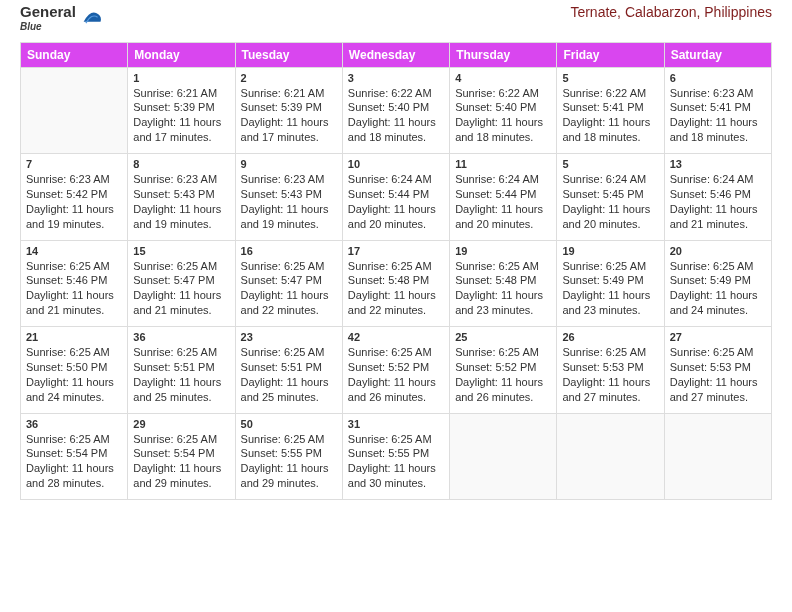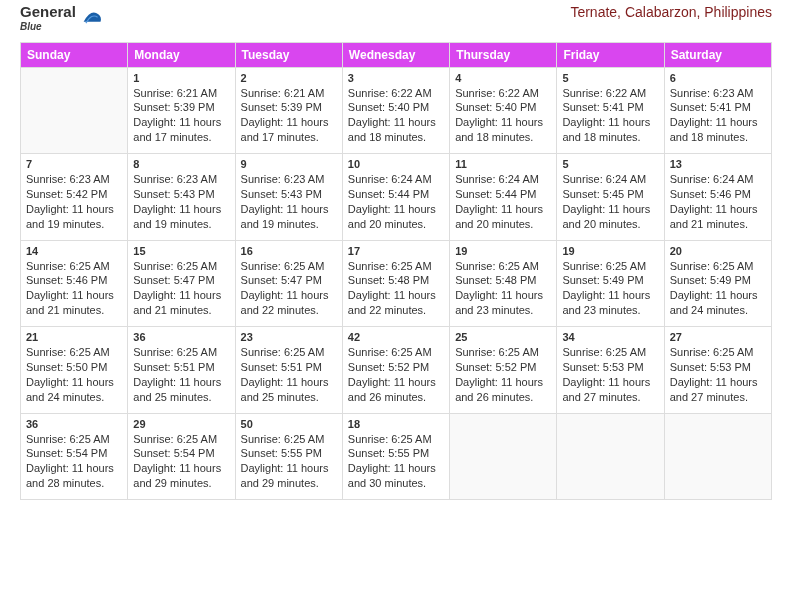--- a/index.html
+++ b/index.html
@@ -235,21 +235,21 @@
           </td>
           <td>
             <span class="day-num">42</span>
             <div class="day-info">Sunrise: 6:25 AM<br>Sunset: 5:52 PM<br>Daylight: 11 hours and 26 minutes.</div>
           </td>
           <td>
             <span class="day-num">25</span>
             <div class="day-info">Sunrise: 6:25 AM<br>Sunset: 5:52 PM<br>Daylight: 11 hours and 26 minutes.</div>
           </td>
           <td>
-            <span class="day-num">34</span>
+            <span class="day-num">26</span>
             <div class="day-info">Sunrise: 6:25 AM<br>Sunset: 5:53 PM<br>Daylight: 11 hours and 27 minutes.</div>
           </td>
           <td>
             <span class="day-num">27</span>
             <div class="day-info">Sunrise: 6:25 AM<br>Sunset: 5:53 PM<br>Daylight: 11 hours and 27 minutes.</div>
           </td>
         </tr>
         <tr>
           <td>
             <span class="day-num">36</span>
@@ -257,21 +257,21 @@
           </td>
           <td>
             <span class="day-num">29</span>
             <div class="day-info">Sunrise: 6:25 AM<br>Sunset: 5:54 PM<br>Daylight: 11 hours and 29 minutes.</div>
           </td>
           <td>
             <span class="day-num">50</span>
             <div class="day-info">Sunrise: 6:25 AM<br>Sunset: 5:55 PM<br>Daylight: 11 hours and 29 minutes.</div>
           </td>
           <td>
-            <span class="day-num">18</span>
+            <span class="day-num">31</span>
             <div class="day-info">Sunrise: 6:25 AM<br>Sunset: 5:55 PM<br>Daylight: 11 hours and 30 minutes.</div>
           </td>
           <td class="empty"></td>
           <td class="empty"></td>
           <td class="empty"></td>
         </tr>
       </tbody>
   </table>
 </div>
 

